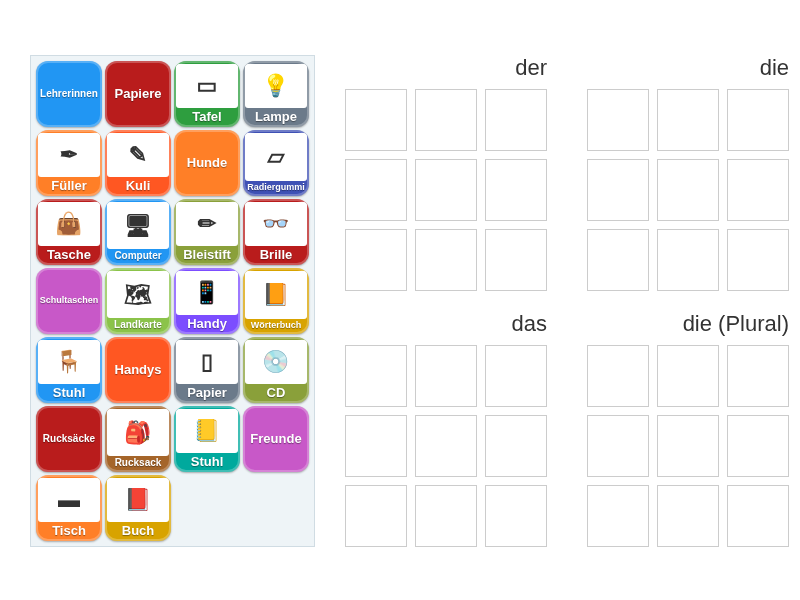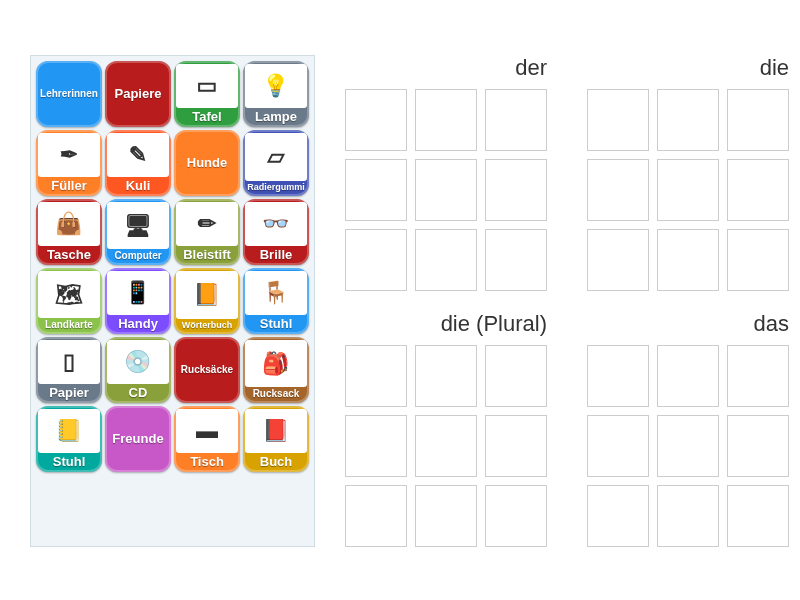--- a/index.html
+++ b/index.html
@@ -77,36 +77,42 @@
         <div class="lbl sm">Computer</div>
       </div>
       <div class="tile c-olive">
         <div class="img">✏</div>
         <div class="lbl">Bleistift</div>
       </div>
       <div class="tile c-red">
         <div class="img">👓</div>
         <div class="lbl">Brille</div>
       </div>
+      <div class="tile c-magenta noimg">
+        <div class="lbl xs">Schultaschen</div>
+      </div>
       <div class="tile c-lime">
         <div class="img">🗺</div>
         <div class="lbl sm">Landkarte</div>
       </div>
       <div class="tile c-violet">
         <div class="img">📱</div>
         <div class="lbl">Handy</div>
       </div>
       <div class="tile c-yellow">
         <div class="img">📙</div>
         <div class="lbl xs">Wörterbuch</div>
       </div>
       <div class="tile c-blue">
         <div class="img">🪑</div>
         <div class="lbl">Stuhl</div>
       </div>
+      <div class="tile c-dorange noimg">
+        <div class="lbl">Handys</div>
+      </div>
       <div class="tile c-grey">
         <div class="img">▯</div>
         <div class="lbl">Papier</div>
       </div>
       <div class="tile c-olive">
         <div class="img">💿</div>
         <div class="lbl">CD</div>
       </div>
       <div class="tile c-red noimg">
         <div class="lbl sm">Rucksäcke</div>
@@ -154,35 +160,35 @@
           <div class="slot"></div>
           <div class="slot"></div>
           <div class="slot"></div>
           <div class="slot"></div>
           <div class="slot"></div>
           <div class="slot"></div>
           <div class="slot"></div>
         </div>
       </div>
       <div class="target-group">
+        <h3>das</h3>
+        <div class="slots">
+          <div class="slot"></div>
+          <div class="slot"></div>
+          <div class="slot"></div>
+          <div class="slot"></div>
+          <div class="slot"></div>
+          <div class="slot"></div>
+          <div class="slot"></div>
+          <div class="slot"></div>
+          <div class="slot"></div>
+        </div>
+      </div>
+      <div class="target-group">
         <h3>die (Plural)</h3>
-        <div class="slots">
-          <div class="slot"></div>
-          <div class="slot"></div>
-          <div class="slot"></div>
-          <div class="slot"></div>
-          <div class="slot"></div>
-          <div class="slot"></div>
-          <div class="slot"></div>
-          <div class="slot"></div>
-          <div class="slot"></div>
-        </div>
-      </div>
-      <div class="target-group">
-        <h3>das</h3>
         <div class="slots">
           <div class="slot"></div>
           <div class="slot"></div>
           <div class="slot"></div>
           <div class="slot"></div>
           <div class="slot"></div>
           <div class="slot"></div>
           <div class="slot"></div>
           <div class="slot"></div>
           <div class="slot"></div>

